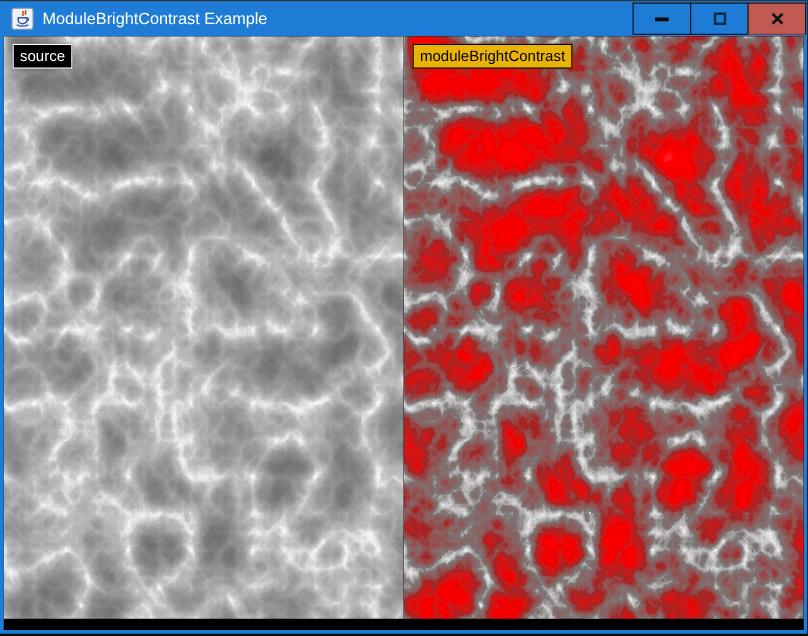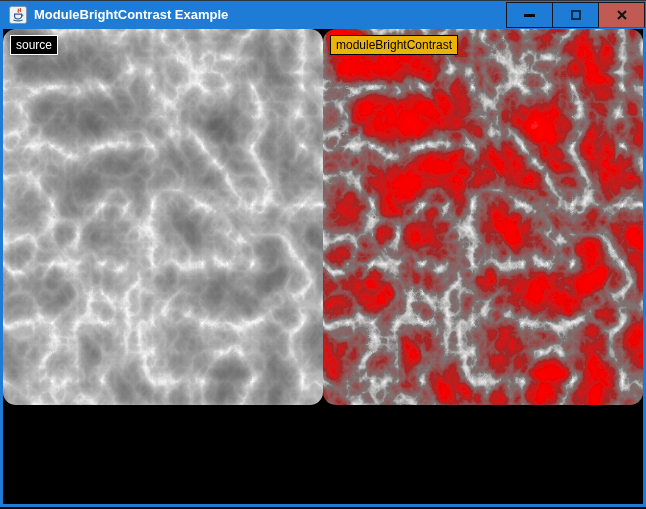--- a/index.html
+++ b/index.html
@@ -36,21 +36,20 @@
     display: block;
   }
   .window-title {
     position: absolute;
     left: 34px; top: 0;
     height: 29px;
     line-height: 28px;
     color: #ffffff;
     font-size: 13px;
     white-space: nowrap;
-    font-weight: bold;
   }
   .controls {
     position: absolute;
     top: 1px; right: 1px;
     height: 26px;
     display: flex;
   }
   .ctrl {
     width: 47px; height: 26px;
     background: #1f7cd6;
@@ -67,23 +66,22 @@
   
   .content {
     position: absolute;
     top: 29px; left: 3px;
     width: 640px; height: 475px;
     display: flex;
     background: #000;
   }
   .panel {
     position: relative;
-    width: 320px; height: 376px;
+    width: 320px; height: 466px;
     overflow: hidden;
-    border-radius: 13px;
   }
   .tex { display: block; }
   .img-label {
     position: absolute;
     top: 6px; left: 7px;
     font-size: 12px;
     line-height: 14px;
     padding: 2px 5px;
     border: 1px solid;
     white-space: nowrap;

